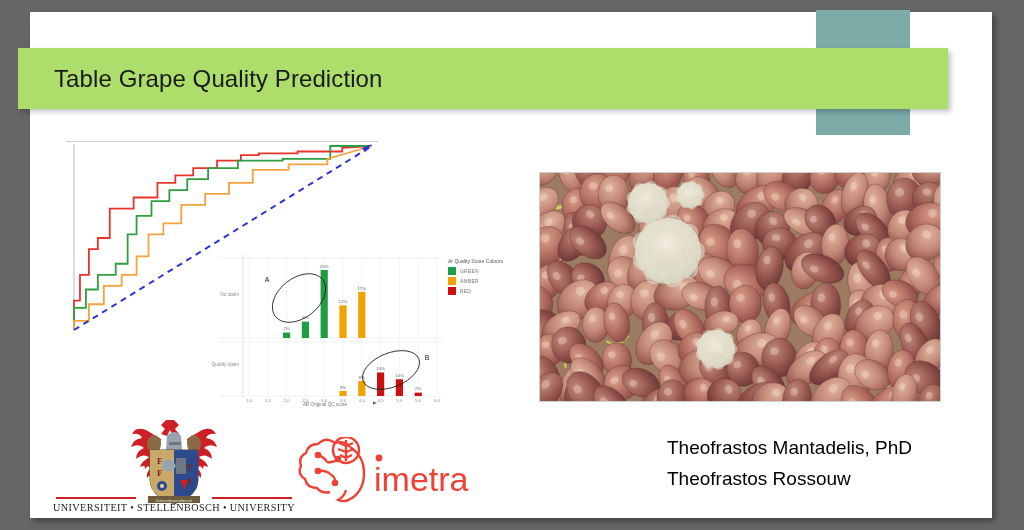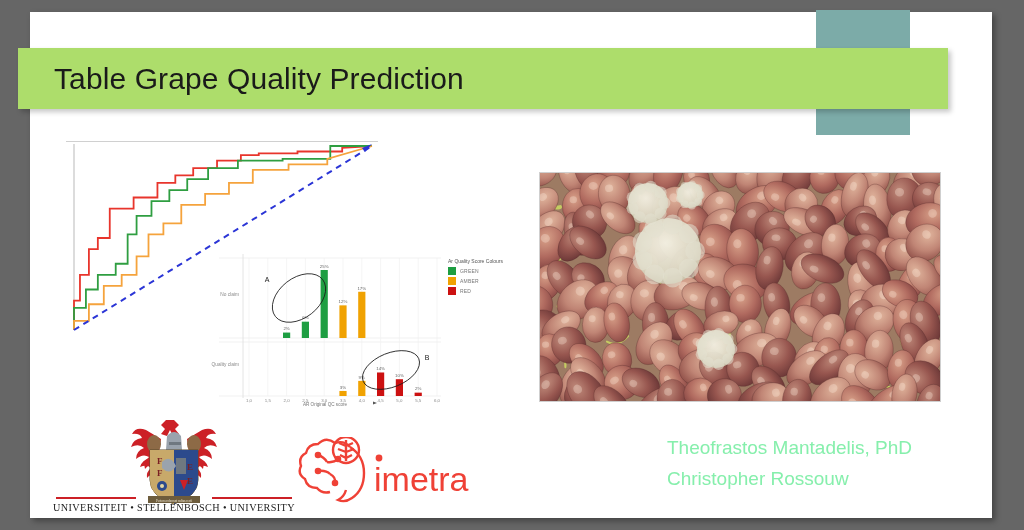--- a/index.html
+++ b/index.html
@@ -49,21 +49,21 @@
     width: 930px;
     height: 61px;
     background: #addd6b;
     box-shadow: 3px 3px 5px rgba(0,0,0,0.22);
   }
   .title-text {
     position: absolute;
     left: 36px;
     top: 50%;
     transform: translateY(-50%);
-    font-size: 30px;
+    font-size: 24px;
     color: #1a1a1a;
     font-family: "Liberation Sans", sans-serif;
     white-space: nowrap;
     letter-spacing: 0.1px;
   }
 
   
   .roc-chart {
     position: absolute;
     left: 66px;
@@ -154,21 +154,21 @@
 
   
   .authors {
     position: absolute;
     left: 667px;
     top: 432px;
     width: 330px;
   }
   .author-line {
     font-size: 19px;
-    color: #86efac;
+    color: #000000;
     font-family: "Liberation Sans", sans-serif;
     line-height: 31px;
     white-space: nowrap;
   }
 </style>
 </head>
 <body>
 
 <div id="slide-root">
 
@@ -777,16 +777,16 @@
         <circle cx="50" cy="13" r="13"></circle>
         <path d="M50 3 L50 24 M50 9 l7 -3 M50 9 l-7 -3 M50 15 l8 -3 M50 15 l-8 -3 M50 21 l6 -3 M50 21 l-6 -3"></path>
       </g>
       <circle cx="83" cy="21" r="3.4" fill="#ef4136"></circle>
       <text x="78" y="54" font-family="Liberation Sans, sans-serif" font-size="34" fill="#ef4136">imetra</text>
     </svg>
   </div>
 
   <div class="authors">
     <div class="author-line">Theofrastos Mantadelis, PhD</div>
-    <div class="author-line">Christopher Rossouw</div>
+    <div class="author-line">Theofrastos Rossouw</div>
   </div>
 
 </div>
 
 </body></html>

